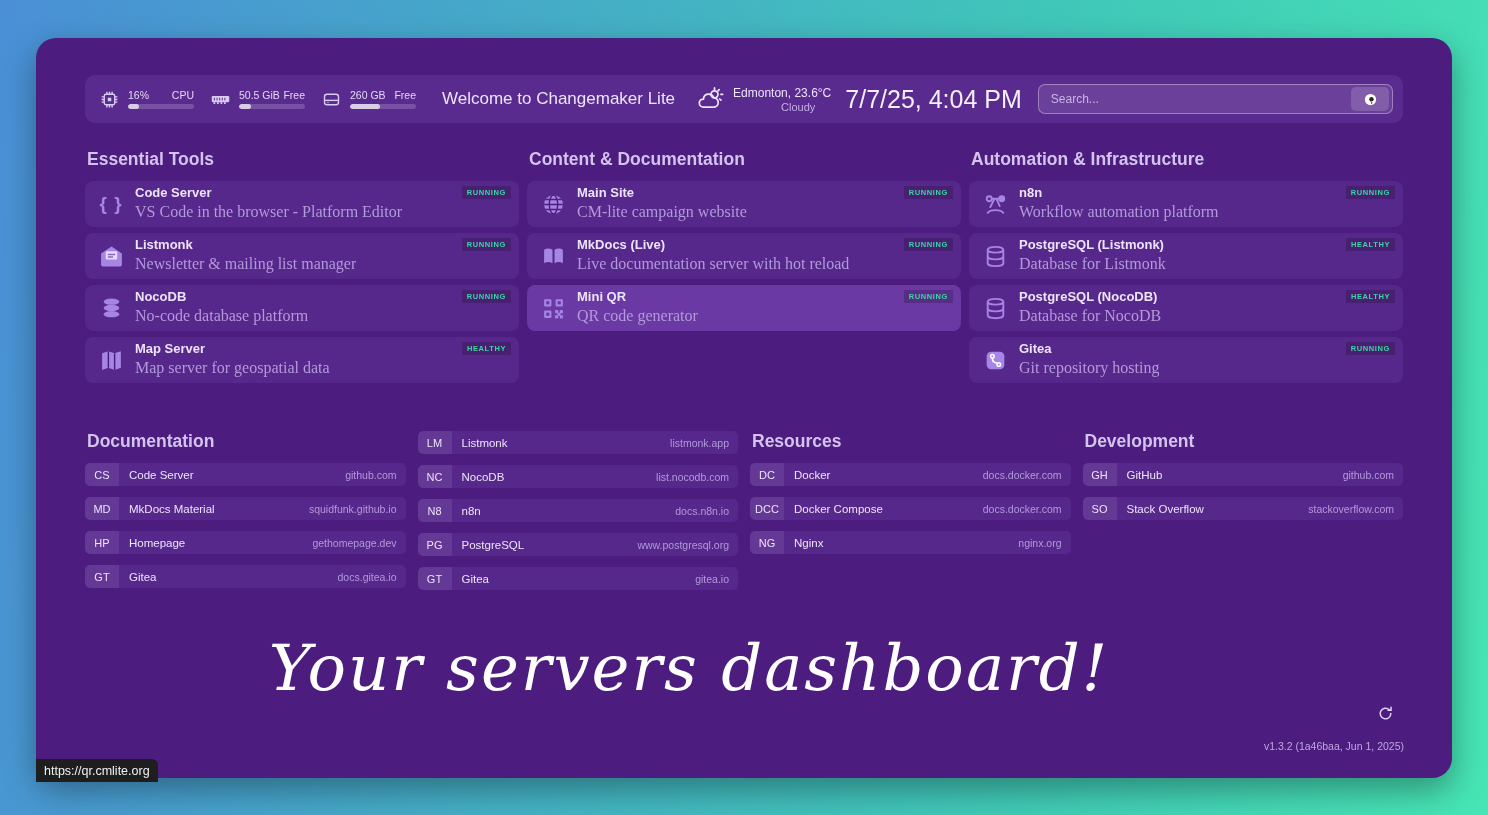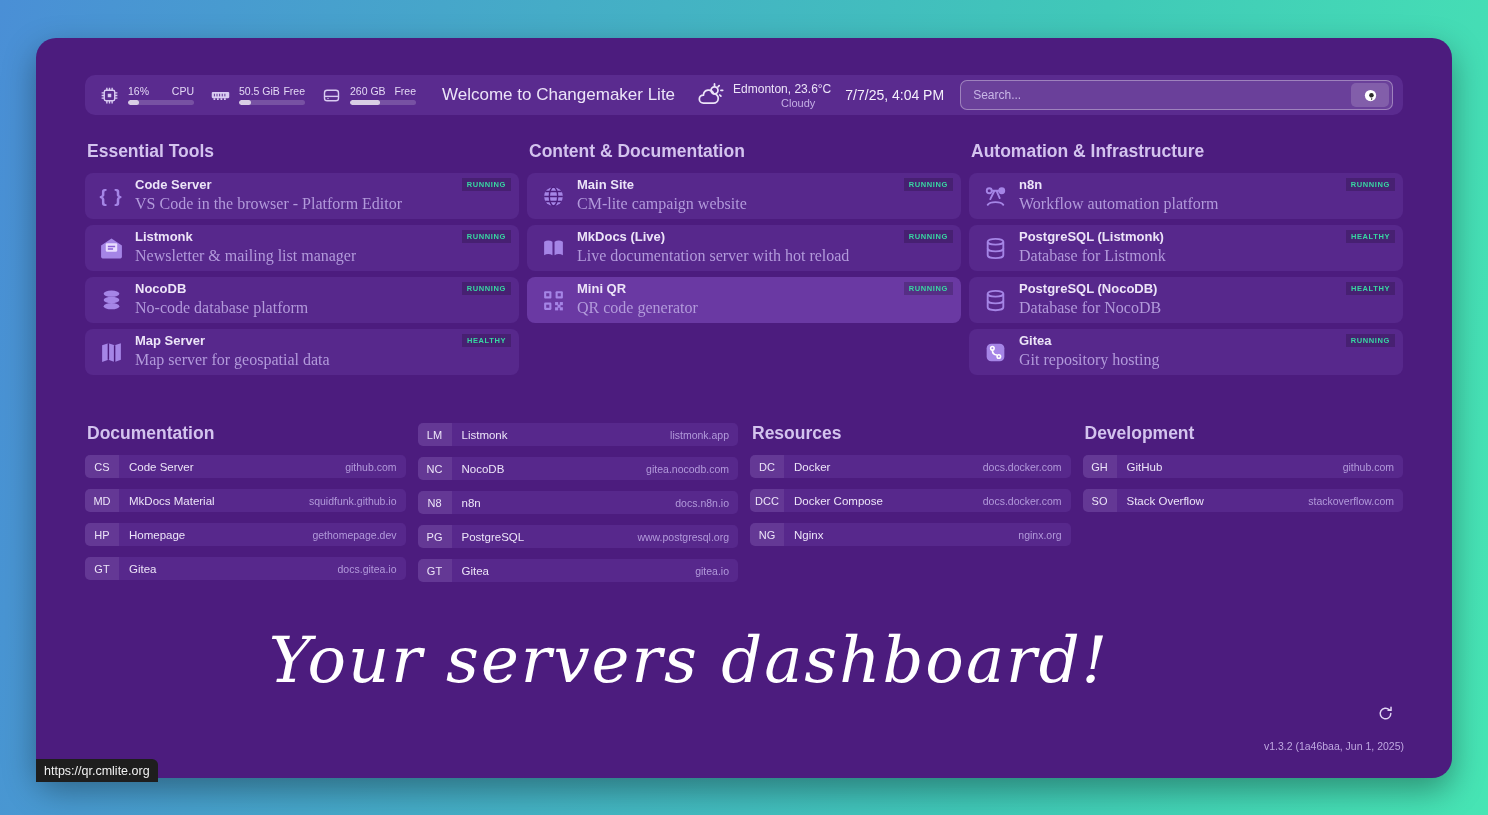--- a/index.html
+++ b/index.html
@@ -10,36 +10,36 @@
     position:relative;
   }
   .panel {
     position:absolute; left:36px; top:38px; width:1416px; height:740px;
     background:#4c1c7e; border-radius:20px;
     box-shadow:0 12px 32px rgba(0,0,0,.35);
     padding:37px 49px 0 49px;
   }
   
   .header-card {
-    background:#5a2b8f; border-radius:10px; height:40px;
+    background:#5a2b8f; border-radius:10px; height:48px;
     display:flex; align-items:center; padding:0 10px 0 14px; margin-bottom:26px;
   }
   .widgets { display:flex; align-items:center; gap:16px; }
   .widget { display:flex; align-items:center; gap:8px; }
   .widget svg { width:21px; height:21px; color:#d9cbf2; }
   .wcol { width:66px; }
   .wrow { display:flex; justify-content:space-between; font-size:10.5px; color:#e2d7f4; margin-bottom:3px; }
   .bar { height:5px; border-radius:3px; background:rgba(255,255,255,.18); overflow:hidden; }
   .bar > i { display:block; height:100%; background:rgba(255,255,255,.72); border-radius:3px; }
   .greeting { font-size:17px; color:#ece4f8; margin:0 22px 0 26px; white-space:nowrap; }
   .weather { display:flex; align-items:center; gap:8px; margin-right:14px; }
   .weather svg { width:28px; height:28px; color:#ece4f8; }
   .wloc { font-size:12px; color:#ece4f8; line-height:1.25; }
   .wcond { font-size:11px; color:#c3aee4;margin-left:48px; }
-  .datetime { font-size:14px; color:#f4effb; white-space:nowrap; margin-right:16px; }
+  .datetime { font-size:25px; color:#f4effb; white-space:nowrap; margin-right:16px; }
   .search-wrap {
     flex:1; display:flex; align-items:center; height:30px;
     background:rgba(255,255,255,.10); border:1px solid rgba(255,255,255,.35);
     border-radius:7px; padding:0 3px 0 12px;
   }
   .search-wrap input {
     flex:1; background:transparent; border:none; outline:none;
     font-size:12px; color:#efe8fa; font-family:"Liberation Sans",sans-serif;
   }
   .search-wrap input::placeholder { color:#c8b6e6; }
@@ -383,21 +383,21 @@
 
     <div>
       <div class="bm">
         <span class="abbr">LM</span>
         <span class="bname">Listmonk</span>
         <span class="bhost">listmonk.app</span>
       </div>
       <div class="bm">
         <span class="abbr">NC</span>
         <span class="bname">NocoDB</span>
-        <span class="bhost">gitea.nocodb.com</span>
+        <span class="bhost">list.nocodb.com</span>
       </div>
       <div class="bm">
         <span class="abbr">N8</span>
         <span class="bname">n8n</span>
         <span class="bhost">docs.n8n.io</span>
       </div>
       <div class="bm">
         <span class="abbr">PG</span>
         <span class="bname">PostgreSQL</span>
         <span class="bhost">www.postgresql.org</span>

